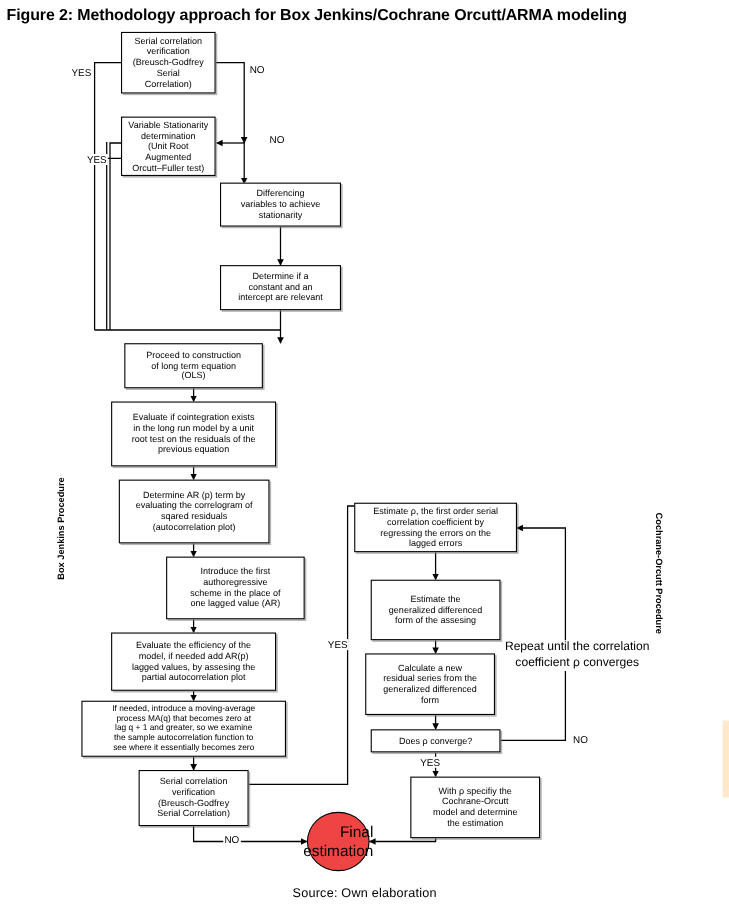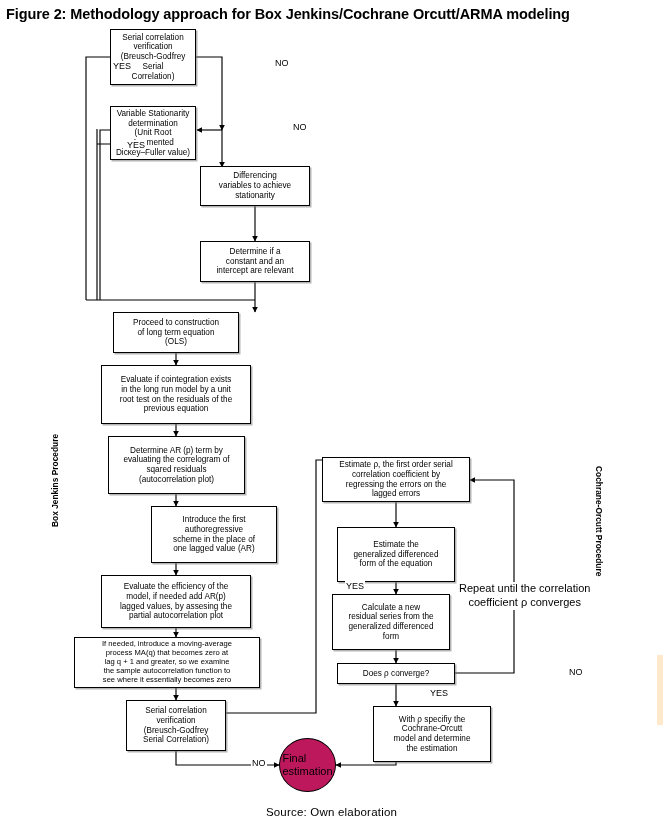--- a/index.html
+++ b/index.html
@@ -27,27 +27,27 @@
   }
   .node.thick{border:1.6px solid #000;}
   .node .txt{display:block;width:100%;}
 
   
   .node.shadow{box-shadow:1.5px 1.5px 0 0 rgba(120,120,120,0.55);}
 
   .terminal{
     position:absolute;box-sizing:border-box;
     border:1.6px solid #000;border-radius:50%;
-    background:#be185d;display:flex;align-items:center;justify-content:center;
-    text-align:left;font-size:11px;line-height:1.2;z-index:3;
+    background:#ef4444;display:flex;align-items:center;justify-content:center;
+    text-align:right;font-size:14px;line-height:1.2;z-index:3;
   }
 
   .lbl{
     position:absolute;font-size:9px;background:#fff;
-    padding:0 1px;z-index:4;white-space:nowrap;margin-left:48px;
+    padding:0 1px;z-index:4;white-space:nowrap;
   }
   .note{
     position:absolute;font-size:11px;text-align:center;line-height:1.25;
     background:#fff;z-index:4;white-space:nowrap;
   }
   .side-label{
     position:absolute;font-size:8.4px;font-weight:bold;white-space:nowrap;
     transform-origin:0 0;z-index:4;
   }
   #source-note{
@@ -127,21 +127,21 @@
       <span>(Breusch-Godfrey Serial</span><br>
       <span>Correlation)</span>
     </span>
   </div>
 
   <div class="node thick shadow" style="left:110px;top:106px;width:86px;height:54px;">
     <span class="txt sm">
       <span>Variable Stationarity</span><br>
       <span>determination</span><br>
       <span>(Unit Root Augmented</span><br>
-      <span>Dickey–Fuller value)</span>
+      <span>Orcutt–Fuller test)</span>
     </span>
   </div>
 
   <div class="node shadow" style="left:200px;top:166px;width:110px;height:40px;">
     <span class="txt">
       <span>Differencing</span><br>
       <span>variables to achieve</span><br>
       <span>stationarity</span>
     </span>
   </div>
@@ -223,21 +223,21 @@
       <span>correlation coefficient by</span><br>
       <span>regressing the errors on the</span><br>
       <span>lagged errors</span>
     </span>
   </div>
 
   <div class="node shadow" style="left:337px;top:527px;width:118px;height:55px;">
     <span class="txt">
       <span>Estimate the</span><br>
       <span>generalized differenced</span><br>
-      <span>form of the equation</span>
+      <span>form of the assesing</span>
     </span>
   </div>
 
   <div class="node shadow" style="left:332px;top:594px;width:118px;height:56px;">
     <span class="txt">
       <span>Calculate a new</span><br>
       <span>residual series from the</span><br>
       <span>generalized differenced</span><br>
       <span>form</span>
     </span>

